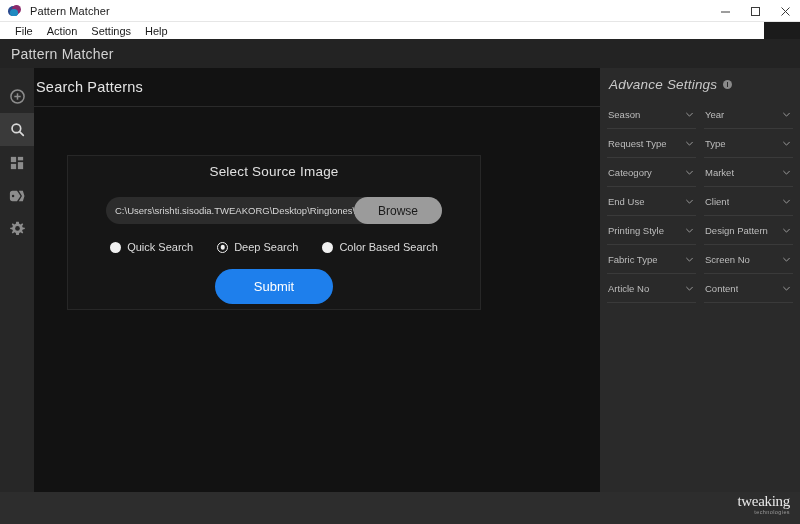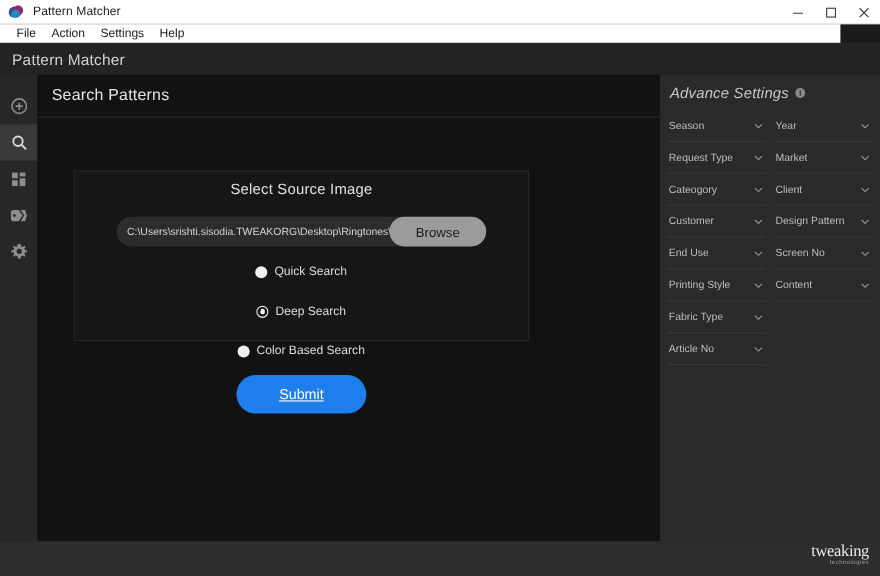--- a/index.html
+++ b/index.html
@@ -96,21 +96,21 @@
 
   
   .main {
     position: absolute; left: 34px; top: 68px;
     width: 566px; height: 424px;
     background: #121212;
   }
   .main-head {
     height: 39px;
     display: flex; align-items: center;
-    padding-left: 13px;
+    padding-left: 2px;
     border-bottom: 1px solid #2a2a2a;
   }
   .main-head .sec-title {
     font-size: 14.5px; color: #e4e4e4; letter-spacing: .2px;
   }
 
   
   .card {
     position: absolute; left: 67px; top: 155px;
     width: 414px; height: 155px;
@@ -146,21 +146,20 @@
     border: 0; border-radius: 14px;
     font-family: "Liberation Sans", sans-serif;
     font-size: 12px; color: #1a1a1a;
     cursor: pointer;
   }
 
   .radio-row {
     margin-top: 17px;
     display: flex; align-items: center; justify-content: center;
     gap: 24px;
-    flex-direction: column;
   }
   .radio-opt {
     display: flex; align-items: center; gap: 6px;
     font-size: 11px; color: #dcdcdc;
     cursor: pointer;
   }
   .dot {
     width: 11px; height: 11px; border-radius: 50%;
     background: #f0f0f0; flex: none;
   }
@@ -176,21 +175,20 @@
     background: #f0f0f0;
   }
 
   .submit-wrap { margin-top: 16px; text-align: center; }
   .submit-btn {
     width: 118px; height: 35px;
     background: #1e7fec; border: 0; border-radius: 18px;
     font-family: "Liberation Sans", sans-serif;
     font-size: 13px; color: #ffffff;
     cursor: pointer;
-    text-decoration: underline;
   }
 
   
   .settings {
     position: absolute; left: 600px; top: 68px;
     width: 200px; height: 424px;
     background: #2a2a2a;
   }
   .settings-head {
     height: 32px;
@@ -395,28 +393,20 @@
         </div>
         <div class="dd">
           <span class="dd-label">Cateogory</span>
           <span class="chev">
               <svg width="9" height="9" viewBox="0 0 10 10">
                 <polyline points="1.5,3.3 5,6.8 8.5,3.3" fill="none" stroke="currentColor" stroke-width="1.1"></polyline>
               </svg>
             </span>
         </div>
         <div class="dd">
-          <span class="dd-label">Customer</span>
-          <span class="chev">
-              <svg width="9" height="9" viewBox="0 0 10 10">
-                <polyline points="1.5,3.3 5,6.8 8.5,3.3" fill="none" stroke="currentColor" stroke-width="1.1"></polyline>
-              </svg>
-            </span>
-        </div>
-        <div class="dd">
           <span class="dd-label">End Use</span>
           <span class="chev">
               <svg width="9" height="9" viewBox="0 0 10 10">
                 <polyline points="1.5,3.3 5,6.8 8.5,3.3" fill="none" stroke="currentColor" stroke-width="1.1"></polyline>
               </svg>
             </span>
         </div>
         <div class="dd">
           <span class="dd-label">Printing Style</span>
           <span class="chev">
@@ -439,20 +429,28 @@
               <svg width="9" height="9" viewBox="0 0 10 10">
                 <polyline points="1.5,3.3 5,6.8 8.5,3.3" fill="none" stroke="currentColor" stroke-width="1.1"></polyline>
               </svg>
             </span>
         </div>
       </div>
 
       <div class="dd-col">
         <div class="dd">
           <span class="dd-label">Year</span>
+          <span class="chev">
+              <svg width="9" height="9" viewBox="0 0 10 10">
+                <polyline points="1.5,3.3 5,6.8 8.5,3.3" fill="none" stroke="currentColor" stroke-width="1.1"></polyline>
+              </svg>
+            </span>
+        </div>
+        <div class="dd">
+          <span class="dd-label">Type</span>
           <span class="chev">
               <svg width="9" height="9" viewBox="0 0 10 10">
                 <polyline points="1.5,3.3 5,6.8 8.5,3.3" fill="none" stroke="currentColor" stroke-width="1.1"></polyline>
               </svg>
             </span>
         </div>
         <div class="dd">
           <span class="dd-label">Market</span>
           <span class="chev">
               <svg width="9" height="9" viewBox="0 0 10 10">

